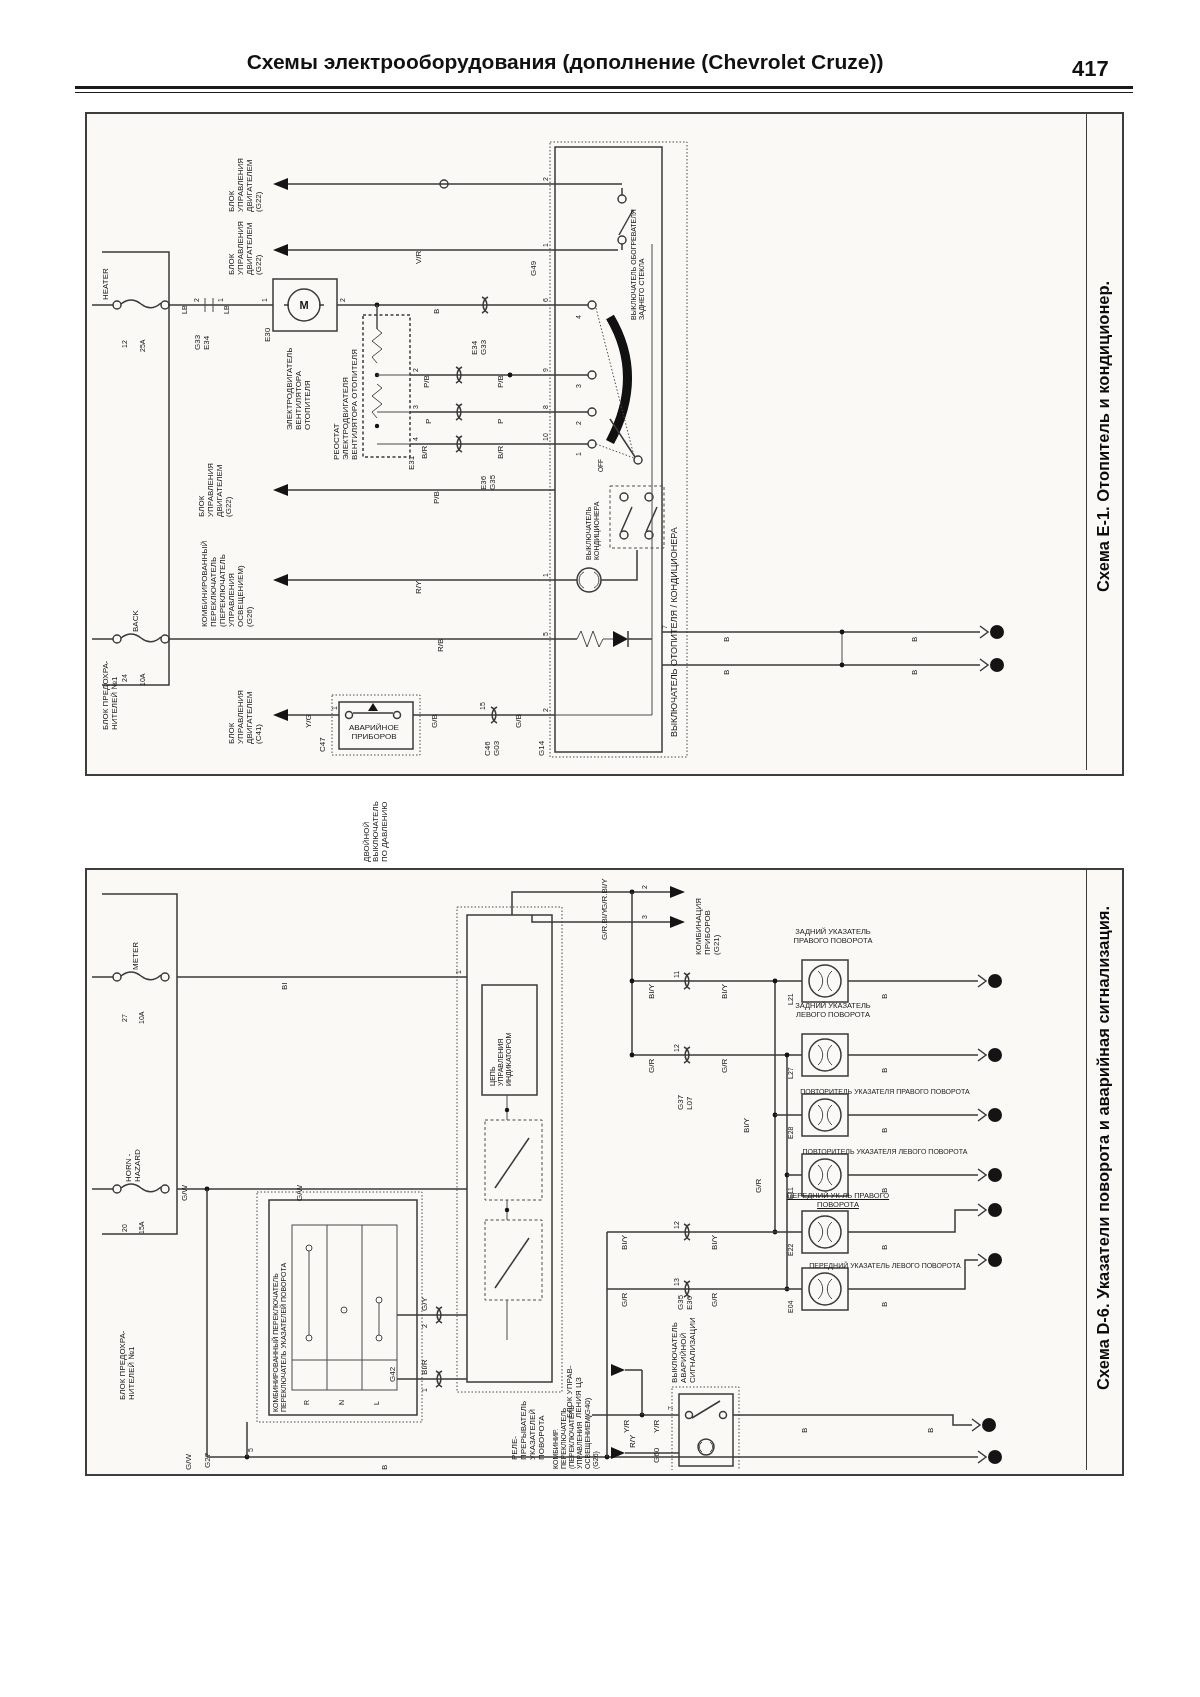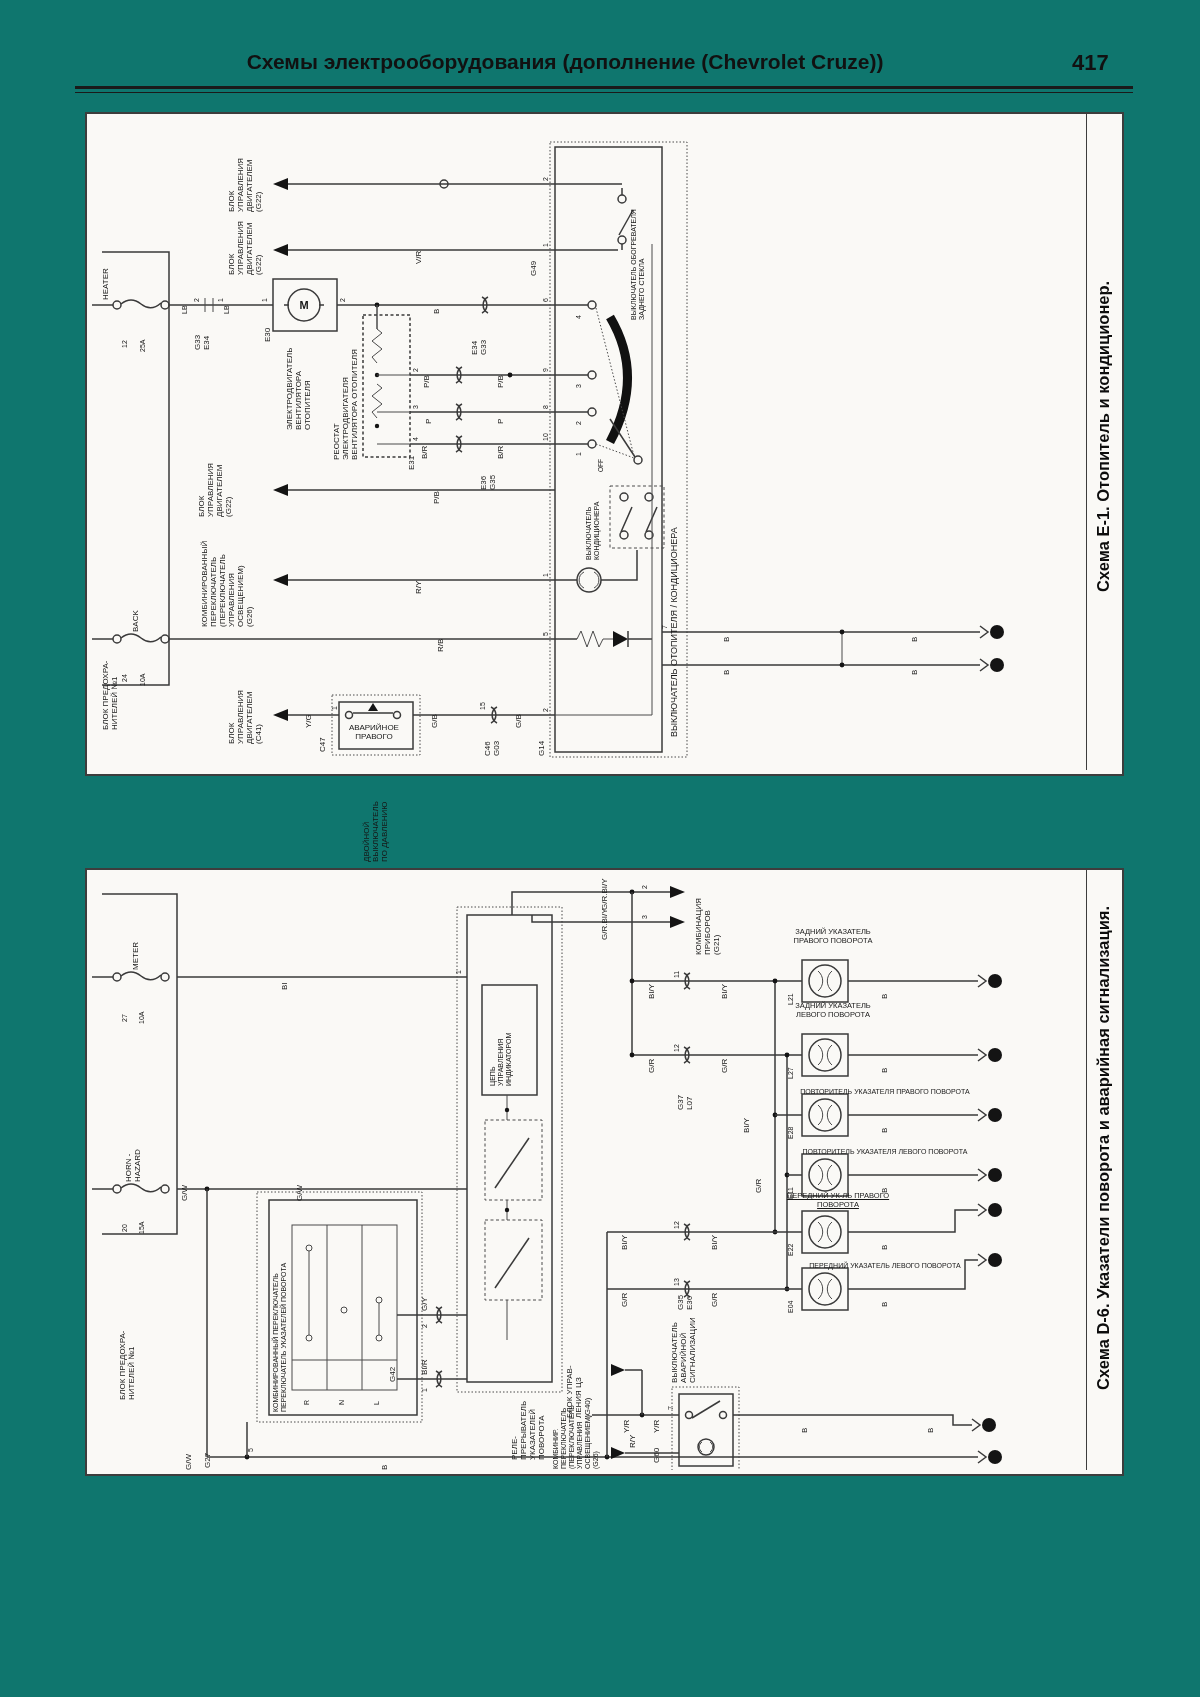--- a/index.html
+++ b/index.html
@@ -1,20 +1,20 @@
 <!DOCTYPE html>
 <html><head>
 <meta charset="utf-8">
 <style>
   html,body{margin:0;padding:0;background:#e9e8e5;}
-  #page{position:relative;width:1200px;height:1697px;background:#0f766e;overflow:hidden;
+  #page{position:relative;width:1200px;height:1697px;background:#ffffff;overflow:hidden;
         font-family:"Liberation Sans",sans-serif;color:#1c1c1c;}
   .hdr-title{position:absolute;left:75px;top:50px;width:980px;text-align:center;
              font-size:21px;font-weight:bold;color:#111;}
-  .hdr-page{position:absolute;left:1072px;top:50px;width:60px;font-size:22px;font-weight:bold;color:#111;}
+  .hdr-page{position:absolute;left:1072px;top:56px;width:60px;font-size:22px;font-weight:bold;color:#111;}
   .hdr-rule{position:absolute;left:75px;top:86px;width:1058px;height:3px;
             border-top:3.5px solid #1a1a1a;border-bottom:1.2px solid #1a1a1a;}
   .panel{position:absolute;background:#faf9f6;border:2px solid #3d3d3d;}
   .capline{position:absolute;width:0;border-left:1.5px solid #3d3d3d;}
   .vl{position:absolute;transform-origin:0 0;transform:rotate(-90deg);white-space:pre;
       font-size:8px;line-height:9px;color:#161616;}
   .s7{font-size:7px;line-height:8px;}
   .s6{font-size:6.5px;line-height:7.5px;}
   .cap{font-size:16.5px;font-weight:bold;line-height:18px;color:#0d0d0d;}
   .hl{position:absolute;font-size:7.5px;line-height:8.5px;color:#161616;
@@ -249,21 +249,21 @@
 G35</div>
   <div class="vl" style="left:529px;top:276px;">G49</div>
   <div class="vl s7" style="left:630px;top:320px;">ВЫКЛЮЧАТЕЛЬ ОБОГРЕВАТЕЛЯ
 ЗАДНЕГО СТЕКЛА</div>
   <div class="vl s7" style="left:585px;top:560px;">ВЫКЛЮЧАТЕЛЬ
 КОНДИЦИОНЕРА</div>
   <div class="vl s6" style="left:597px;top:472px;">OFF</div>
   <div class="vl" style="left:670px;top:737px;font-size:9px;">ВЫКЛЮЧАТЕЛЬ ОТОПИТЕЛЯ / КОНДИЦИОНЕРА</div>
   <div class="vl" style="left:318px;top:752px;">C47</div>
   <div class="hl" style="left:338px;top:724px;width:72px;font-size:8px;">АВАРИЙНОЕ
-ПРАВОГО</div>
+ПРИБОРОВ</div>
   <div class="vl" style="left:483px;top:756px;">C46
 G03</div>
   <div class="vl" style="left:537px;top:756px;">G14</div>
   <div class="vl cap" style="left:1094px;top:592px;">Схема Е-1. Отопитель и кондиционер.</div>
 
   <div class="vl" style="left:362px;top:862px;">ДВОЙНОЙ
 ВЫКЛЮЧАТЕЛЬ
 ПО ДАВЛЕНИЮ</div>
 
   <div class="panel" style="left:85px;top:868px;width:1035px;height:604px;"></div>

